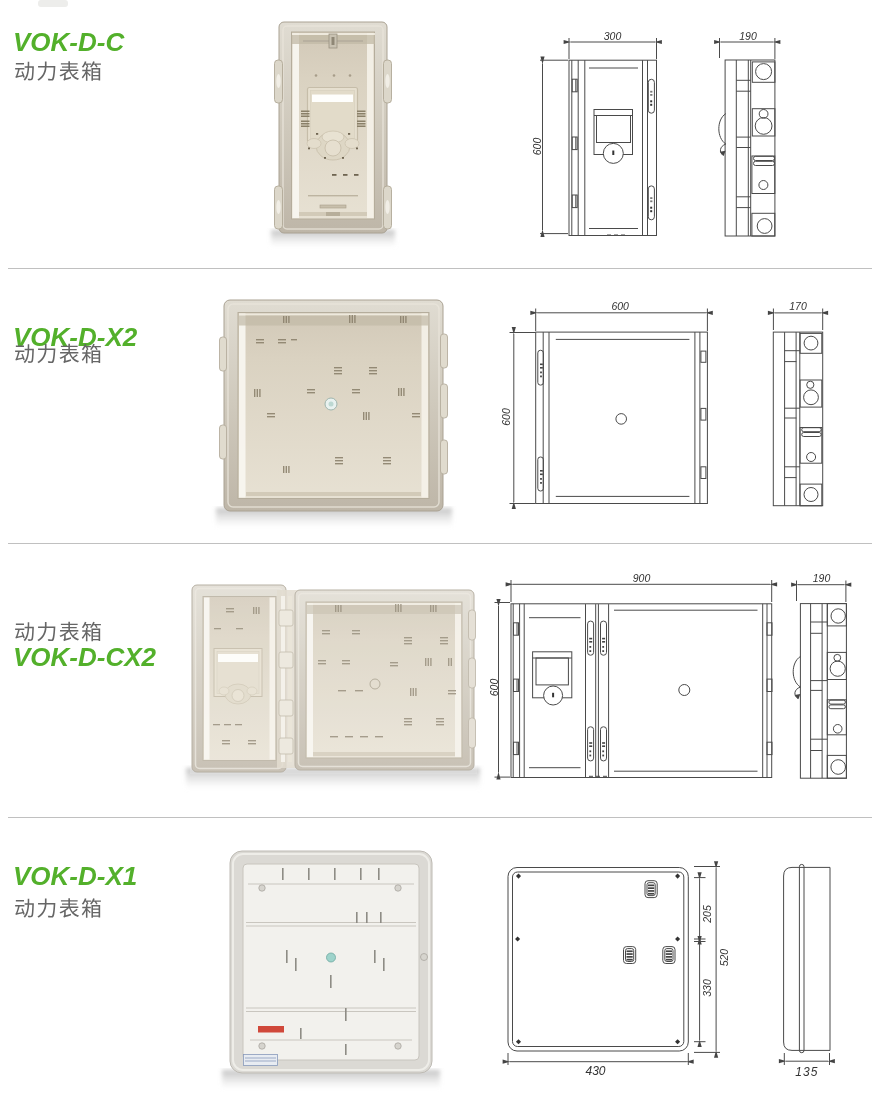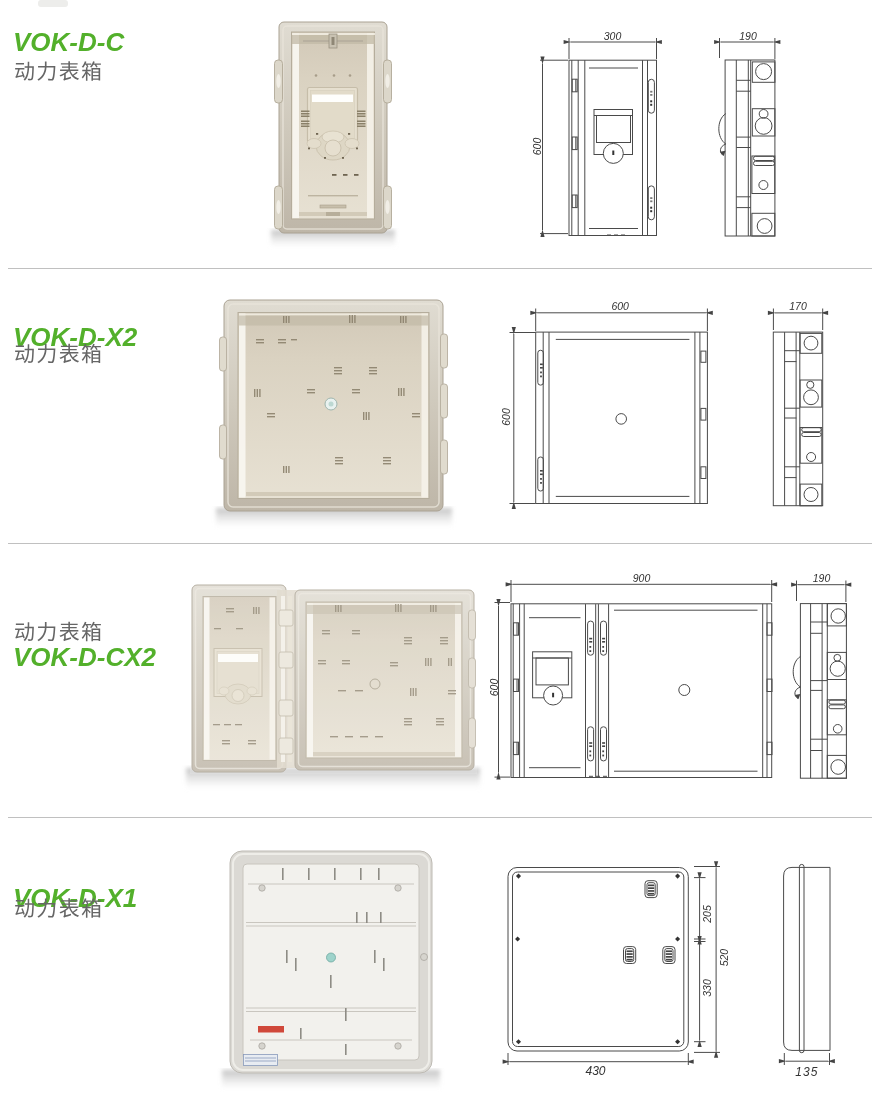--- a/index.html
+++ b/index.html
@@ -13,21 +13,21 @@
 <div id="page">
 
 <div style="position:absolute;left:38px;top:0;width:30px;height:7px;background:#ededeb;border-radius:3px;"></div>
 
 <div class="title" style="top:29px;">VOK-D-C</div>
 
 <div class="title" style="top:324px;">VOK-D-X2</div>
 
 <div class="title" style="top:608px;margin-top:36px;">VOK-D-CX2</div>
 
-<div class="title" style="top:885px;">VOK-D-X1</div>
+<div class="title" style="top:863px;">VOK-D-X1</div>
 
 <div class="sep" style="top:268px;"></div>
 
 <div class="sep" style="top:543px;"></div>
 
 <div class="sep" style="top:817px;"></div>
 
 <svg width="880" height="1106" style="position:absolute;left:0;top:0;">
 <defs>
 <marker id="ar" markerWidth="8" markerHeight="6" refX="0.6" refY="3" orient="auto-start-reverse" markerUnits="userSpaceOnUse">

